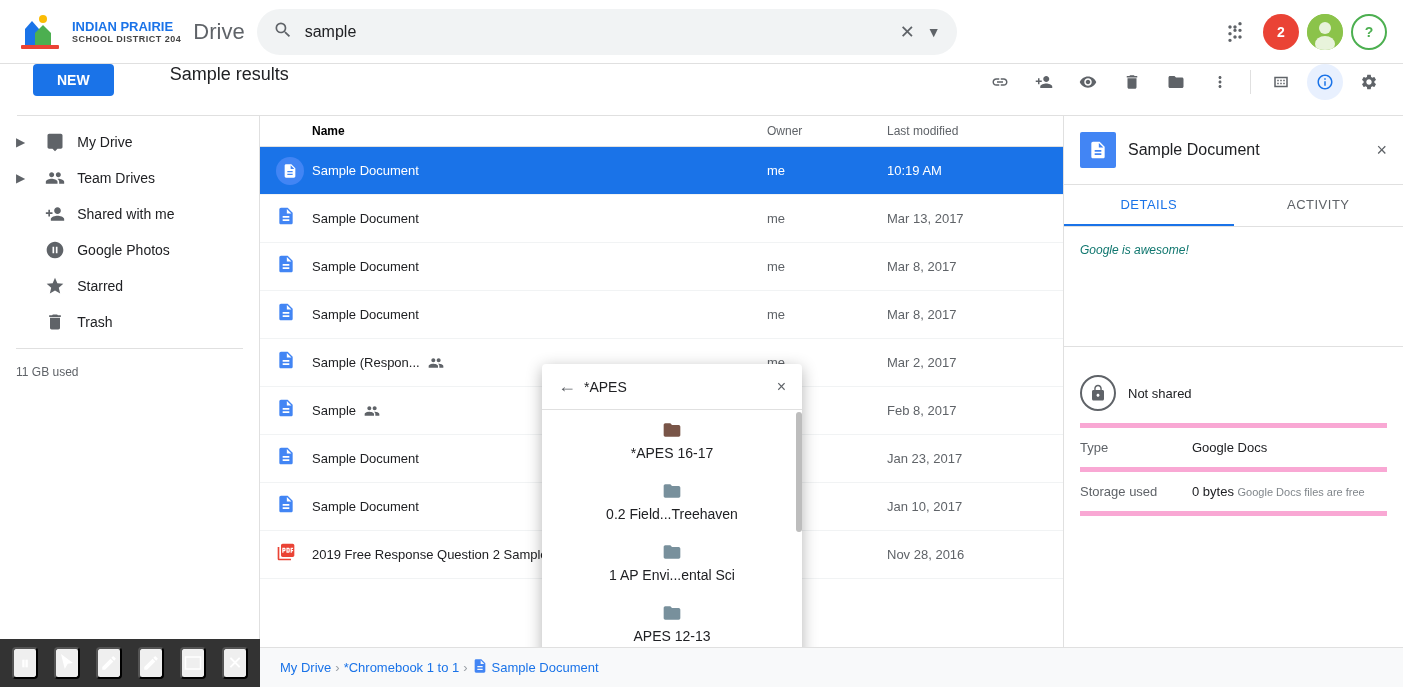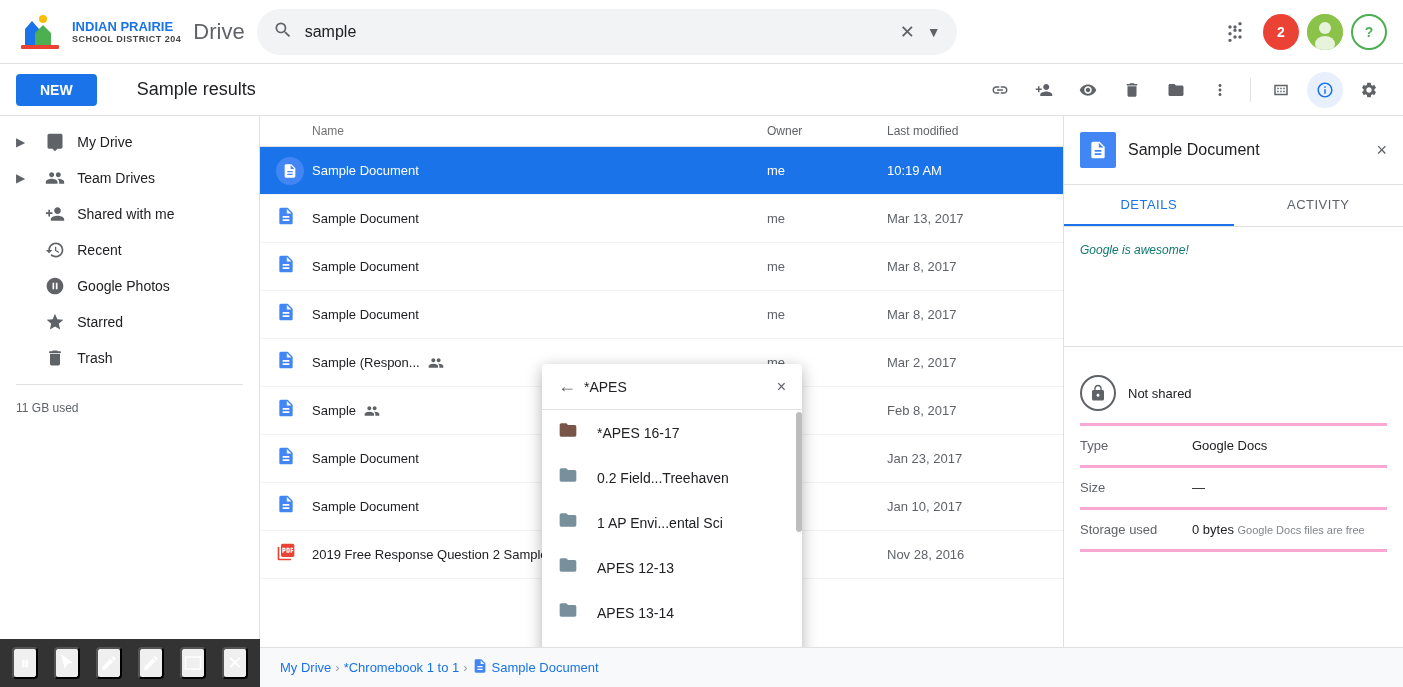--- a/index.html
+++ b/index.html
@@ -95,24 +95,26 @@
       cursor: pointer;
       font-weight: bold;
       color: #4caf50;
       font-size: 16px;
       position: relative;
     }
 
     
     .sub-header {
       display: flex;
-      align-items: center;
+      align-items: flex-start;
       padding: 0 16px;
       height: 52px;
       border-bottom: 1px solid #e0e0e0;
+      gap: 16px;
+      margin-left: 17px;
     }
     .new-btn {
       background: #1a73e8;
       color: white;
       border: none;
       border-radius: 4px;
       padding: 8px 24px;
       font-size: 14px;
       font-weight: bold;
       cursor: pointer;
@@ -182,21 +184,21 @@
     .file-list-header {
       display: flex;
       align-items: center;
       padding: 8px 16px;
       border-bottom: 1px solid #e0e0e0;
       background: #fff;
       position: sticky;
       top: 0;
       z-index: 1;
     }
-    .col-name { flex: 1; font-size: 12px; color: #737373; font-weight: 400; }
+    .col-name { flex: 1; font-size: 12px; color: #000000; font-weight: 700; }
     .col-owner { width: 120px; font-size: 12px; color: #5f6368; font-weight: 400; }
     .col-modified { width: 160px; font-size: 12px; color: #5f6368; font-weight: 500; }
 
     .file-row {
       display: flex;
       align-items: center;
       padding: 8px 16px;
       border-bottom: 1px solid #f1f3f4;
       cursor: pointer;
       min-height: 48px;
@@ -241,21 +243,22 @@
     }
     .popup-back { cursor: pointer; font-size: 18px; color: #5f6368; }
     .popup-title { flex: 1; font-size: 14px; font-weight: 500; color: #202124; }
     .popup-close { cursor: pointer; font-size: 16px; color: #5f6368; }
 
     .folder-item {
       display: flex;
       align-items: center;
       padding: 10px 16px;
       cursor: pointer;
-      gap: 19px;
+      gap: 0;
+      flex-direction: column;
     }
     .folder-item-icon { font-size: 18px; }
     .folder-item-label { font-size: 14px; color: #202124; }
 
     .folder-dark-icon { color: #795548; }
     .folder-gray-icon { color: #78909c; }
 
     .popup-footer {
       display: flex;
       align-items: center;
@@ -330,21 +333,21 @@
     .details-content {
       flex: 1;
       padding: 16px;
       overflow-y: auto;
     }
 
     .detail-row {
       display: flex;
       align-items: center;
       padding: 12px 0;
-      border-bottom: 3px solid #f9a8d4;
+      border-bottom: 5px solid #f9a8d4;
       gap: 12px;
     }
     .detail-label { font-size: 13px; color: #5f6368; width: 100px; }
     .detail-value { font-size: 13px; color: #202124; flex: 1; }
     .detail-value.sub { font-size: 11px; color: #80868b; }
 
     .not-shared-icon {
       width: 36px; height: 36px;
       border: 2px solid #5f6368;
       border-radius: 50%;
@@ -533,27 +536,20 @@
     <div class="sidebar-item">
       <span class="sidebar-item-expand" style="visibility:hidden;">▶</span>
       <svg width="20" height="20" viewBox="0 0 24 24" fill="#5f6368">
         <path d="M15 12c2.21 0 4-1.79 4-4s-1.79-4-4-4-4 1.79-4 4 1.79 4 4 4zm-9-2V7H4v3H1v2h3v3h2v-3h3v-2H6zm9 4c-2.67 0-8 1.34-8 4v2h16v-2c0-2.66-5.33-4-8-4z"></path>
       </svg>
       <span class="sidebar-item-label">Shared with me</span>
     </div>
     <div class="sidebar-item">
       <span class="sidebar-item-expand" style="visibility:hidden;">▶</span>
       <svg width="20" height="20" viewBox="0 0 24 24" fill="#5f6368">
-        <path d="M13 3c-4.97 0-9 4.03-9 9H1l3.89 3.89.07.14L9 12H6c0-3.87 3.13-7 7-7s7 3.13 7 7-3.13 7-7 7c-1.93 0-3.68-.79-4.94-2.06l-1.42 1.42C8.27 19.99 10.51 21 13 21c4.97 0 9-4.03 9-9s-4.03-9-9-9zm-1 5v5l4.28 2.54.72-1.21-3.5-2.08V8H12z"></path>
-      </svg>
-      <span class="sidebar-item-label">Recent</span>
-    </div>
-    <div class="sidebar-item">
-      <span class="sidebar-item-expand" style="visibility:hidden;">▶</span>
-      <svg width="20" height="20" viewBox="0 0 24 24" fill="#5f6368">
         <path d="M12 2C6.48 2 2 6.48 2 12s4.48 10 10 10 10-4.48 10-10S17.52 2 12 2zm-1 14H9V8h2v8zm4 0h-2V8h2v8z"></path>
       </svg>
       <span class="sidebar-item-label">Google Photos</span>
     </div>
     <div class="sidebar-item">
       <span class="sidebar-item-expand" style="visibility:hidden;">▶</span>
       <svg width="20" height="20" viewBox="0 0 24 24" fill="#5f6368">
         <path d="M12 17.27L18.18 21l-1.64-7.03L22 9.24l-7.19-.61L12 2 9.19 8.63 2 9.24l5.46 4.73L5.82 21z"></path>
       </svg>
       <span class="sidebar-item-label">Starred</span>
@@ -796,24 +792,20 @@
             </svg>
         </div>
         <span class="detail-value">Not shared</span>
       </div>
 
       <div class="detail-row">
         <span class="detail-label">Type</span>
         <span class="detail-value">Google Docs</span>
       </div>
 
-      <div class="detail-row">
-        <span class="detail-label">Size</span>
-        <span class="detail-value">—</span>
-      </div>
 
       <div class="detail-row">
         <span class="detail-label">Storage used</span>
         <span class="detail-value">
           <span>0 bytes</span>
           <span class="detail-value sub">Google Docs files are free</span>
         </span>
       </div>
     </div>
   </div>

